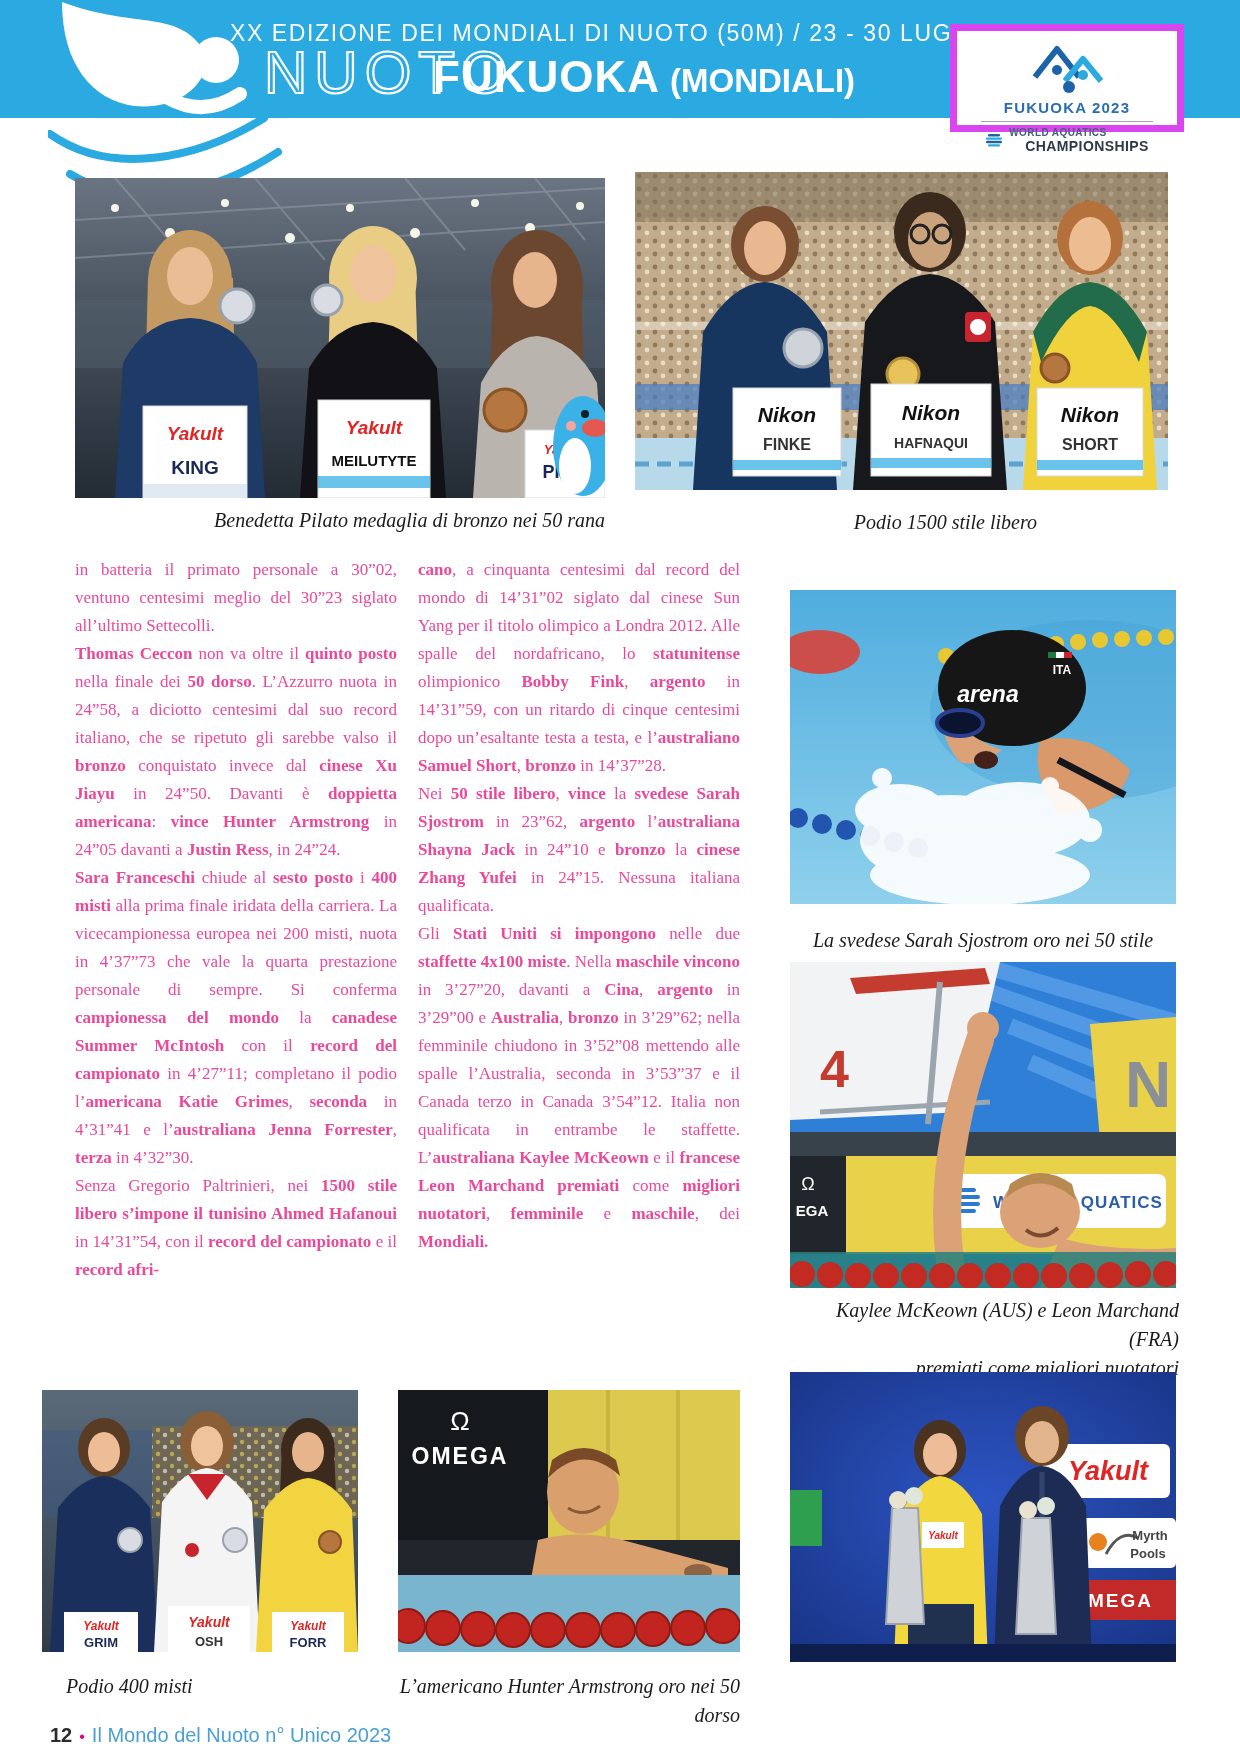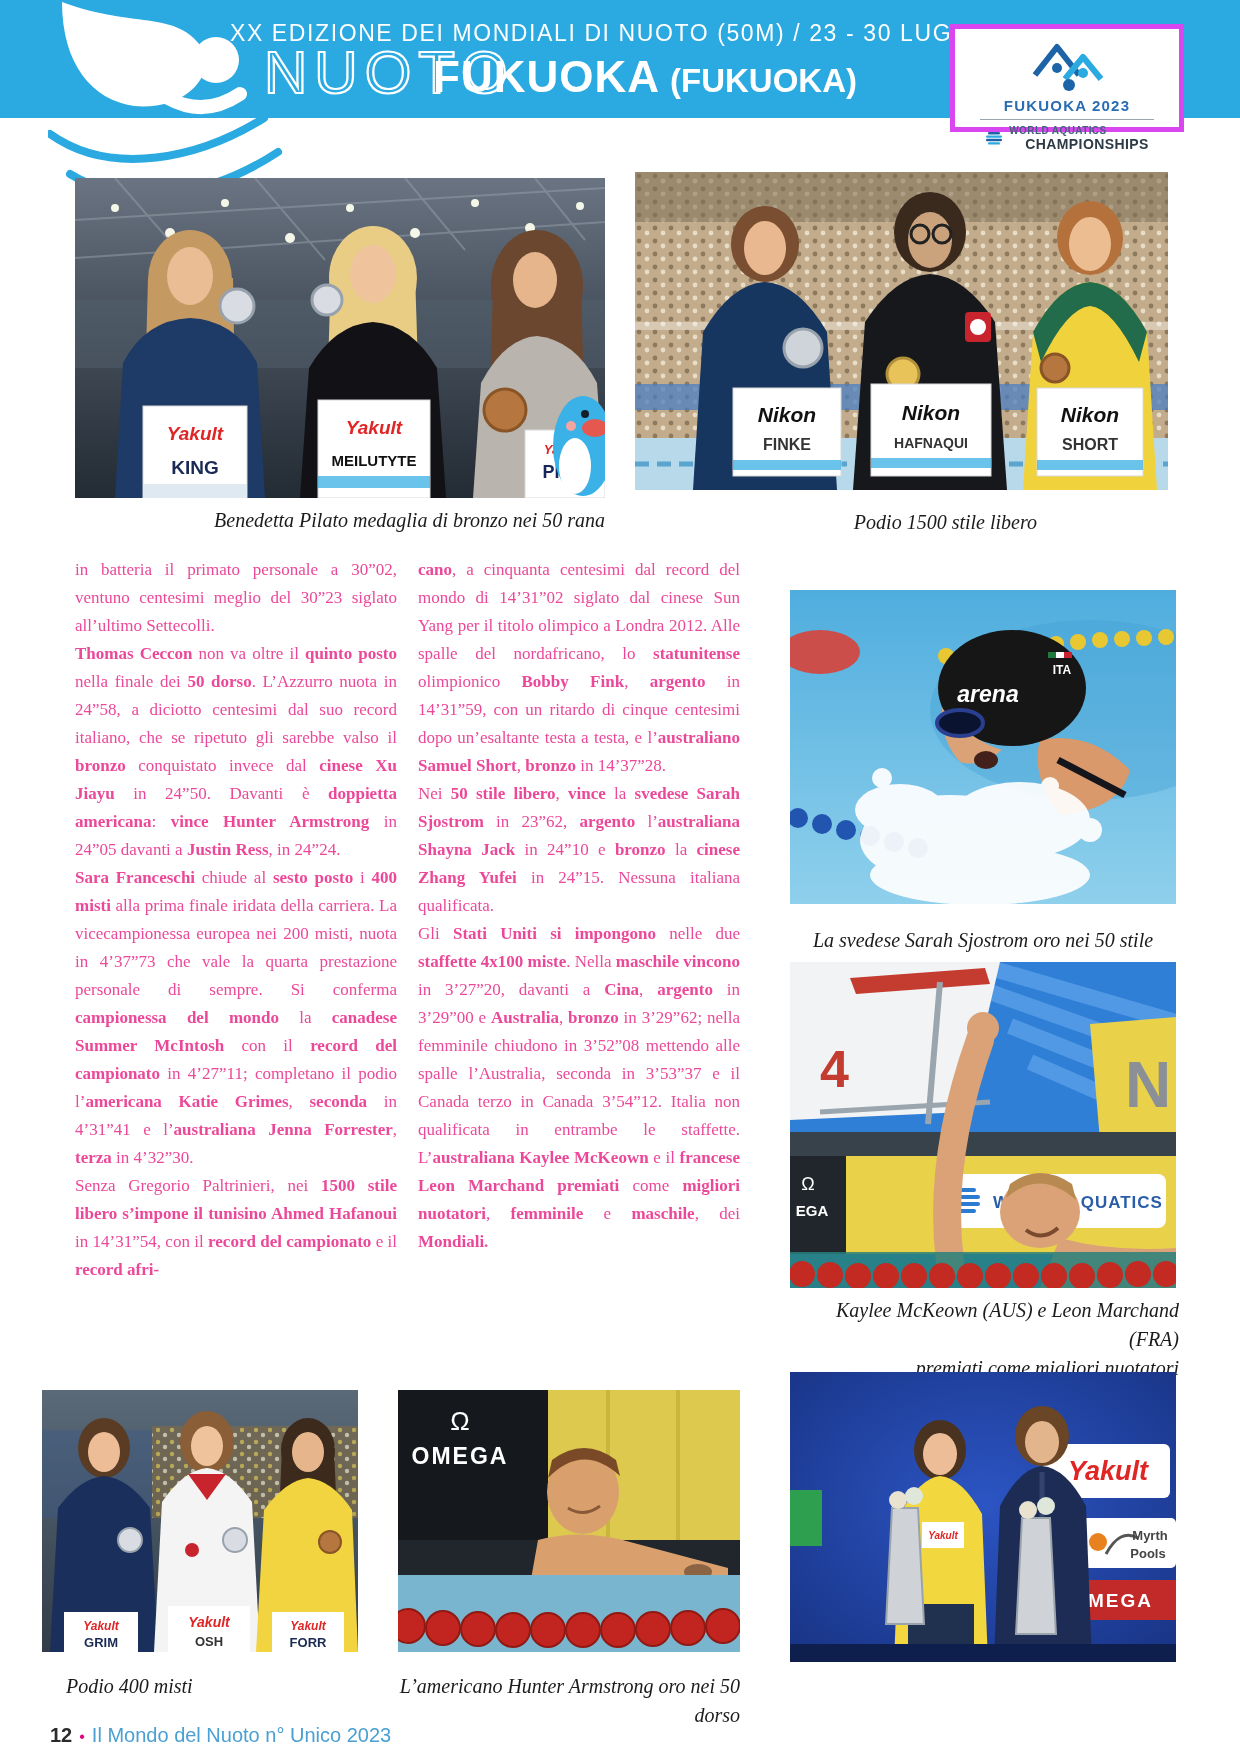--- a/index.html
+++ b/index.html
@@ -9,21 +9,21 @@
   .band{position:absolute;left:0;top:0;width:1240px;height:118px;background:#2BA9E1;}
   .logo-svg{position:absolute;left:48px;top:2px;width:238px;height:230px;}
   .kicker{position:absolute;left:230px;top:20px;color:#fff;font-size:23px;letter-spacing:1.6px;
           font-weight:400;white-space:nowrap;}
   .brand{position:absolute;left:264px;top:38px;font-size:60px;letter-spacing:7px;font-weight:400;
          color:transparent;-webkit-text-stroke:2.2px #ffffff;}
   .title{position:absolute;left:433px;top:52px;color:#fff;white-space:nowrap;}
   .title .t1{font-size:44px;font-weight:900;letter-spacing:1px;text-align:right;}
   .title .t2{font-size:33px;font-weight:900;margin-left:10px;}
   .badge{position:absolute;left:950px;top:24px;width:234px;height:108px;background:#fff;
-         border:5px solid #d946ef;box-sizing:border-box;text-align:center;padding-top:6px;}
+         border:7px solid #d946ef;box-sizing:border-box;text-align:center;padding-top:6px;}
   .badge-event{font-size:15px;font-weight:700;color:#2a6db2;letter-spacing:1.2px;margin-top:2px;}
   .badge-div{width:78%;border-top:1px solid #9aa5ad;margin:5px auto 5px auto;}
   .badge-org{display:flex;align-items:center;justify-content:center;gap:6px;}
   .badge-org .lines{text-align:left;}
   .badge-org .l1{font-size:10px;font-weight:700;color:#44617a;letter-spacing:.4px;}
   .badge-org .l2{font-size:14px;font-weight:700;color:#2b3a46;letter-spacing:.4px;margin-left:16px;}
   
   .photo{position:absolute;overflow:hidden;background:#cfd6dc;}
   .photo svg{display:block;width:100%;height:100%;}
   .cap{position:absolute;font-family:"Liberation Serif",serif;font-style:italic;
@@ -50,21 +50,21 @@
     <path d="M14,0 C90,28 132,6 158,52 C162,84 128,108 86,104 C44,98 14,62 14,0 Z" fill="#ffffff"></path>
     <circle cx="168" cy="58" r="23" fill="#ffffff"></circle>
     <path d="M120,96 Q156,116 192,92" stroke="#ffffff" stroke-width="14" fill="none" stroke-linecap="round"></path>
     <path d="M2,132 C64,176 152,156 216,116" stroke="#2BA9E1" stroke-width="8" fill="none" stroke-linecap="round"></path>
     <path d="M22,172 C84,210 166,192 230,150" stroke="#2BA9E1" stroke-width="8" fill="none" stroke-linecap="round"></path>
   </svg>
 
   <div class="kicker">XX EDIZIONE DEI MONDIALI DI NUOTO (50M) / 23 - 30 LUGLIO</div>
   <div class="brand">NUOTO</div>
   <div class="title">
-    <span class="t1">FUKUOKA</span><span class="t2">(FUKUOKA)</span>
+    <span class="t1">FUKUOKA</span><span class="t2">(MONDIALI)</span>
   </div>
 
   <div class="badge">
     <svg width="120" height="56" viewBox="0 0 120 56">
       <path d="M28,40 L50,12 L72,40" stroke="#1c63a8" stroke-width="6" fill="none" stroke-linejoin="round"></path>
       <path d="M58,44 L76,22 L94,44" stroke="#2ba9e1" stroke-width="6" fill="none" stroke-linejoin="round"></path>
       <circle cx="50" cy="33" r="5" fill="#1c63a8"></circle>
       <circle cx="76" cy="38" r="5" fill="#2ba9e1"></circle>
       <circle cx="62" cy="50" r="6" fill="#1c63a8"></circle>
     </svg>

